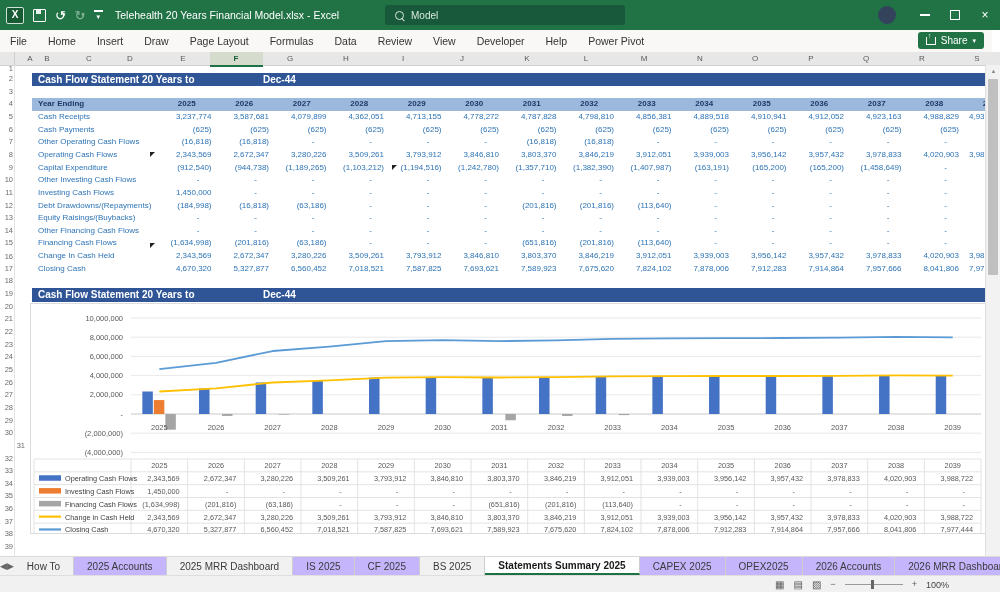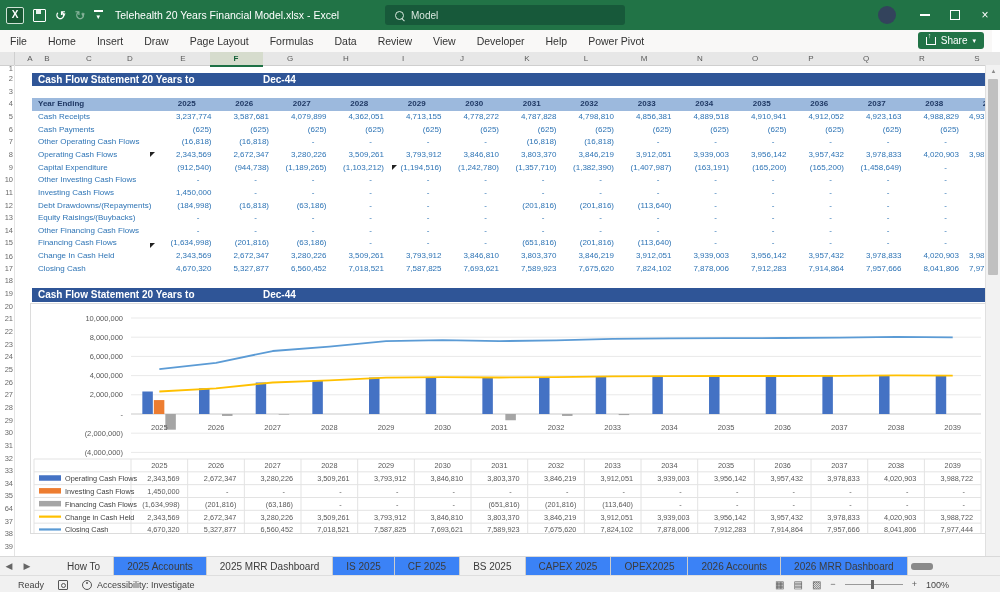--- a/index.html
+++ b/index.html
@@ -58,21 +58,21 @@
   #chart{position:absolute;left:30px;top:303px;width:956px;height:231px;background:#fff;border:1px solid #dcdcdc;box-sizing:border-box;}
   
   #vsb{position:absolute;left:985px;top:65px;width:15px;height:491px;background:#f2f2f2;border-left:1px solid #e0e0e0;box-sizing:border-box;}
   #vsb .up{position:absolute;left:0;top:0;width:15px;height:12px;color:#8a8a8a;font-size:6px;text-align:center;line-height:12px;}
   #vsb .thumb{position:absolute;left:2px;top:14px;width:10px;height:196px;background:#c0c0c0;border-radius:1px;}
   
   #tabbar{position:absolute;left:0;top:556px;width:1000px;height:19px;background:#f1f1f1;border-top:1px solid #d9d9d9;
           display:flex;align-items:stretch;font-size:10px;color:#3b3b3b;box-sizing:border-box;}
   .tabnav{width:18px;display:flex;align-items:center;justify-content:center;color:#666;font-size:9px;}
   .stab{display:flex;align-items:center;padding:0 13px;border-right:1px solid #cdcdcd;white-space:nowrap;}
-  .stab.yellow{background:#3b82f6;}
+  .stab.yellow{background:#c4b5fd;}
   .stab.active{background:#fff;font-weight:bold;color:#1a1a1a;border-bottom:2px solid #1e7145;}
   #hthumb{width:22px;height:7px;background:#8a8a8a;border-radius:3px;align-self:center;margin:0 3px;}
   
   #statusbar{position:absolute;left:0;top:575px;width:1000px;height:17px;background:#f1f1f1;border-top:1px solid #dedede;
              font-size:9px;color:#444;box-sizing:border-box;}
   #stleft{position:absolute;left:18px;top:0;height:17px;display:flex;align-items:center;gap:14px;}
   .macroico{width:8px;height:8px;border:1px solid #555;border-radius:1px;position:relative;}
   .macroico:after{content:"";position:absolute;left:2px;top:2px;width:3px;height:3px;border:1px solid #555;border-radius:50%;}
   .accico{width:8px;height:8px;border:1px solid #555;border-radius:50%;position:relative;}
   .accico:after{content:"";position:absolute;left:2.8px;top:1.4px;width:2px;height:2px;background:#555;border-radius:50%;}
@@ -190,26 +190,26 @@
     <div class="rownum" style="top: 248.35px; height: 12.65px; line-height: 12.65px;">21</div>
     <div class="rownum" style="top: 261px; height: 12.65px; line-height: 12.65px;">22</div>
     <div class="rownum" style="top: 273.65px; height: 12.65px; line-height: 12.65px;">23</div>
     <div class="rownum" style="top: 286.3px; height: 12.65px; line-height: 12.65px;">24</div>
     <div class="rownum" style="top: 298.95px; height: 12.65px; line-height: 12.65px;">25</div>
     <div class="rownum" style="top: 311.6px; height: 12.65px; line-height: 12.65px;">26</div>
     <div class="rownum" style="top: 324.25px; height: 12.65px; line-height: 12.65px;">27</div>
     <div class="rownum" style="top: 336.9px; height: 12.65px; line-height: 12.65px;">28</div>
     <div class="rownum" style="top: 349.55px; height: 12.65px; line-height: 12.65px;">29</div>
     <div class="rownum" style="top: 362.2px; height: 12.65px; line-height: 12.65px;">30</div>
-    <div class="rownum" style="top: 374.85px; height: 12.65px; line-height: 12.65px;">31</div>
+    <div class="rownum" style="top: 374.85px; height: 12.65px; line-height: 12.65px; margin-left: 12px;">31</div>
     <div class="rownum" style="top: 387.5px; height: 12.65px; line-height: 12.65px;">32</div>
     <div class="rownum" style="top: 400.15px; height: 12.65px; line-height: 12.65px;">33</div>
     <div class="rownum" style="top: 412.8px; height: 12.65px; line-height: 12.65px;">34</div>
     <div class="rownum" style="top: 425.45px; height: 12.65px; line-height: 12.65px;">35</div>
-    <div class="rownum" style="top: 438.1px; height: 12.65px; line-height: 12.65px;">64</div>
+    <div class="rownum" style="top: 438.1px; height: 12.65px; line-height: 12.65px;">36</div>
     <div class="rownum" style="top: 450.75px; height: 12.65px; line-height: 12.65px;">37</div>
     <div class="rownum" style="top: 463.4px; height: 12.65px; line-height: 12.65px;">38</div>
     <div class="rownum" style="top: 476.05px; height: 12.65px; line-height: 12.65px;">39</div>
     <div class="band" style="top: 7.5px; height: 13.5px;">
       <span class="t1">Cash Flow Statement 20 Years to</span>
       <span class="t2">Dec-44</span>
     </div>
     <div class="band" style="top: 223px; height: 13.5px;">
       <span class="t1">Cash Flow Statement 20 Years to</span>
       <span class="t2">Dec-44</span>
@@ -663,39 +663,32 @@
   <div class="tabnav">◀</div>
   <div class="tabnav">▶</div>
   <div style="width:18px;"></div>
   <div id="sheettabs" style="display:flex;align-items:stretch;">
       <div class="stab plain">How To</div>
       <div class="stab yellow">2025 Accounts</div>
       <div class="stab plain">2025 MRR Dashboard</div>
       <div class="stab yellow">IS 2025</div>
       <div class="stab yellow">CF 2025</div>
       <div class="stab plain">BS 2025</div>
+      <div class="stab active">Statements Summary 2025</div>
       <div class="stab yellow">CAPEX 2025</div>
       <div class="stab yellow">OPEX2025</div>
       <div class="stab yellow">2026 Accounts</div>
       <div class="stab yellow">2026 MRR Dashboard</div>
     </div>
 
   <div id="hthumb"></div>
 
 </div>
 
 <div id="statusbar">
-  <div id="stleft">
-    <span>Ready</span>
-    <span class="macroico"></span>
-    <span style="display:flex;align-items:center;gap:5px;">
-      <span class="accico"></span>
-      <span>Accessibility: Investigate</span>
-    </span>
-  </div>
   <div id="stright">
     <span class="vico">▦</span>
     <span class="vico">▤</span>
     <span class="vico">▨</span>
     <span class="vico" style="font-size:9px;">−</span>
     <span id="zoomtrack">
         <span id="zoomthumb"></span>
       </span>
     <span class="vico" style="font-size:9px;">+</span>
     <span class="zlbl">100%</span>

